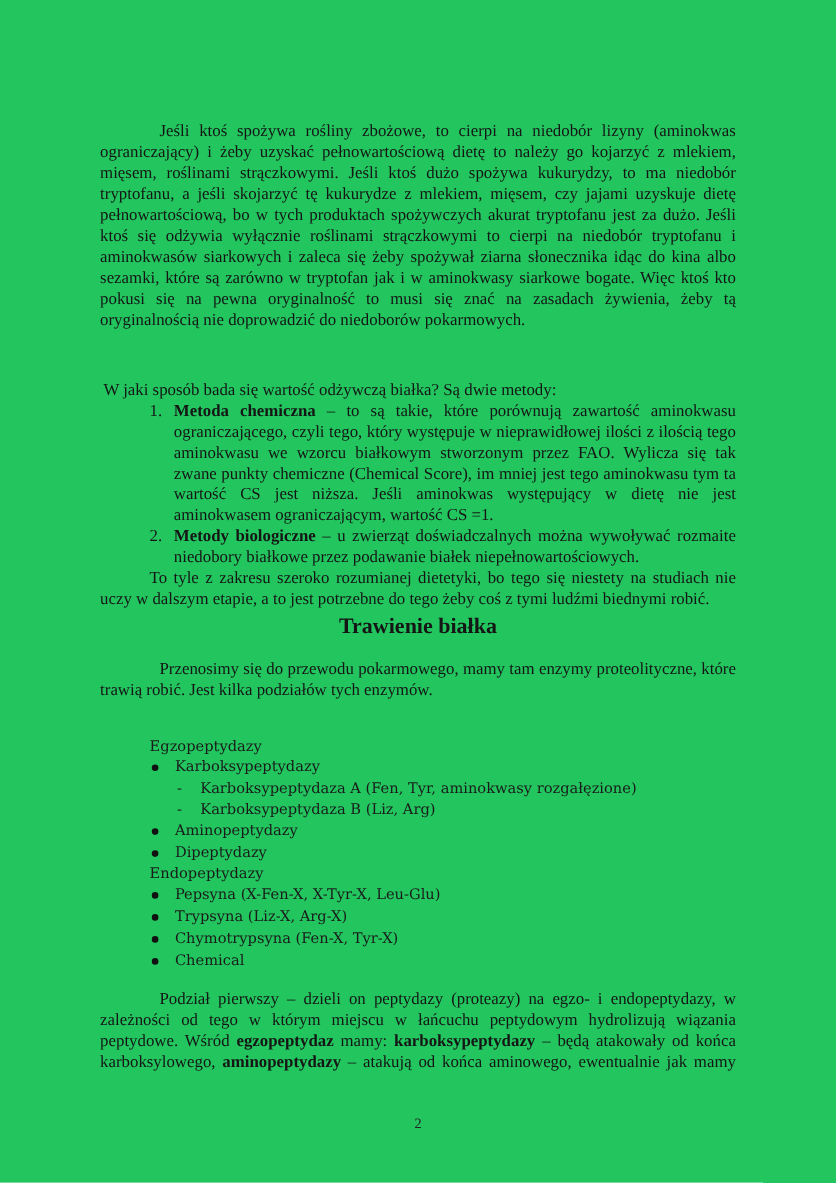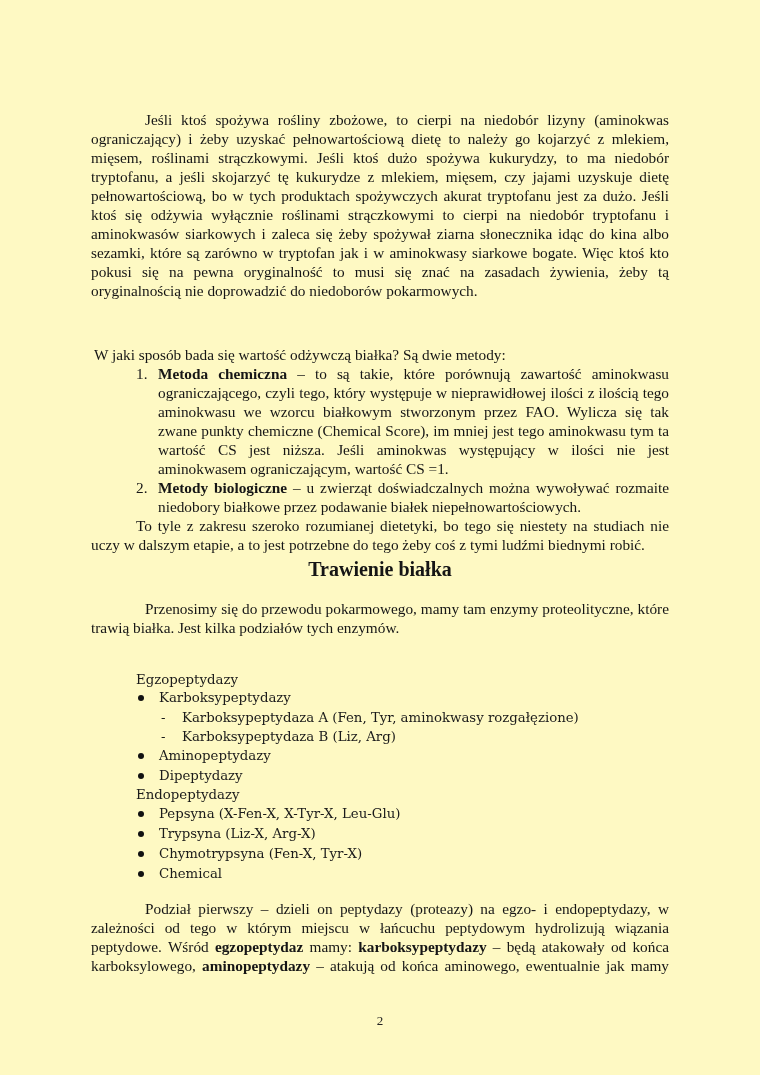--- a/index.html
+++ b/index.html
@@ -1,17 +1,17 @@
 <!DOCTYPE html>
 <html><head>
   <meta charset="utf-8">
   <style>
     html, body { margin: 0; padding: 0; background: #ffffff; }
     body { width: 760px; height: 1075px; position: relative; overflow: hidden; }
-    .page { position: absolute; left: 0; top: 0; width: 760px; height: 1075px; background: #fef9c3; color: #111; }
+    .page { position: absolute; left: 0; top: 0; width: 760px; height: 1075px; background: #22c55e; color: #111; }
     .doc { font-family: "Liberation Serif", serif; font-size: 15.3px; color: #151515; }
     .jl { position: absolute; left: 91px; width: 578px; text-align: justify; text-align-last: justify; white-space: nowrap; line-height: 19px; height: 19px; }
     .jl.last { text-align-last: left; }
     .jl.ind { left: 158px; width: 511px; }
     .jl.first { text-indent: 54px; }
     .plain { position: absolute; white-space: nowrap; line-height: 19px; }
     .h2 { position: absolute; left: 0; width: 760px; text-align: center; font-weight: bold; font-size: 20px; line-height: 26px; }
     .num { position: absolute; left: 136px; white-space: nowrap; line-height: 19px; }
     b { font-weight: bold; }
     .lst { font-family: "DejaVu Serif", serif; font-size: 13.3px; color: #1a1a1a; }
@@ -39,40 +39,40 @@
 
 
   <div class="plain" style="top:345px; left:94px">W jaki sposób bada się wartość odżywczą białka? Są dwie metody:</div>
 
   <div>
     <div class="num" style="top:364px">1.</div>
     <div class="jl ind" style="top:364px"><b>Metoda chemiczna</b><span> – to są takie, które porównują zawartość aminokwasu</span></div>
     <div class="jl ind" style="top:383px">ograniczającego, czyli tego, który występuje w nieprawidłowej ilości z ilością tego</div>
     <div class="jl ind" style="top:402px">aminokwasu we wzorcu białkowym stworzonym przez FAO. Wylicza się tak</div>
     <div class="jl ind" style="top:421px">zwane punkty chemiczne (Chemical Score), im mniej jest tego aminokwasu tym ta</div>
-    <div class="jl ind" style="top:440px">wartość CS jest niższa. Jeśli aminokwas występujący w ilości nie jest</div>
+    <div class="jl ind" style="top:440px">wartość CS jest niższa. Jeśli aminokwas występujący w dietę nie jest</div>
     <div class="jl ind last" style="top:459px">aminokwasem ograniczającym, wartość CS =1.</div>
   </div>
 
   <div>
     <div class="num" style="top:478px">2.</div>
     <div class="jl ind" style="top:478px"><b>Metody biologiczne</b><span> – u zwierząt doświadczalnych można wywoływać rozmaite</span></div>
     <div class="jl ind last" style="top:497px">niedobory białkowe przez podawanie białek niepełnowartościowych.</div>
   </div>
 
   <div>
     <div class="jl" style="top:516px; left:136px; width:533px">To tyle z zakresu szeroko rozumianej dietetyki, bo tego się niestety na studiach nie</div>
     <div class="jl last" style="top:535px">uczy w dalszym etapie, a to jest potrzebne do tego żeby coś z tymi ludźmi biednymi robić.</div>
   </div>
 
   <div class="h2" style="top:556px">Trawienie białka</div>
 
   <div>
     <div class="jl first" style="top:599px">Przenosimy się do przewodu pokarmowego, mamy tam enzymy proteolityczne, które</div>
-    <div class="jl last" style="top:618px">trawią białka. Jest kilka podziałów tych enzymów.</div>
+    <div class="jl last" style="top:618px">trawią robić. Jest kilka podziałów tych enzymów.</div>
   </div>
 
 
   <div class="lst">
     <div class="plain" style="top:670px; left:136px">Egzopeptydazy</div>
 
     <span class="bullet" style="top:695px"></span>
     <div class="plain" style="top:688px; left:159px">Karboksypeptydazy</div>
 
     <span class="dash" style="top:708px">-</span>

